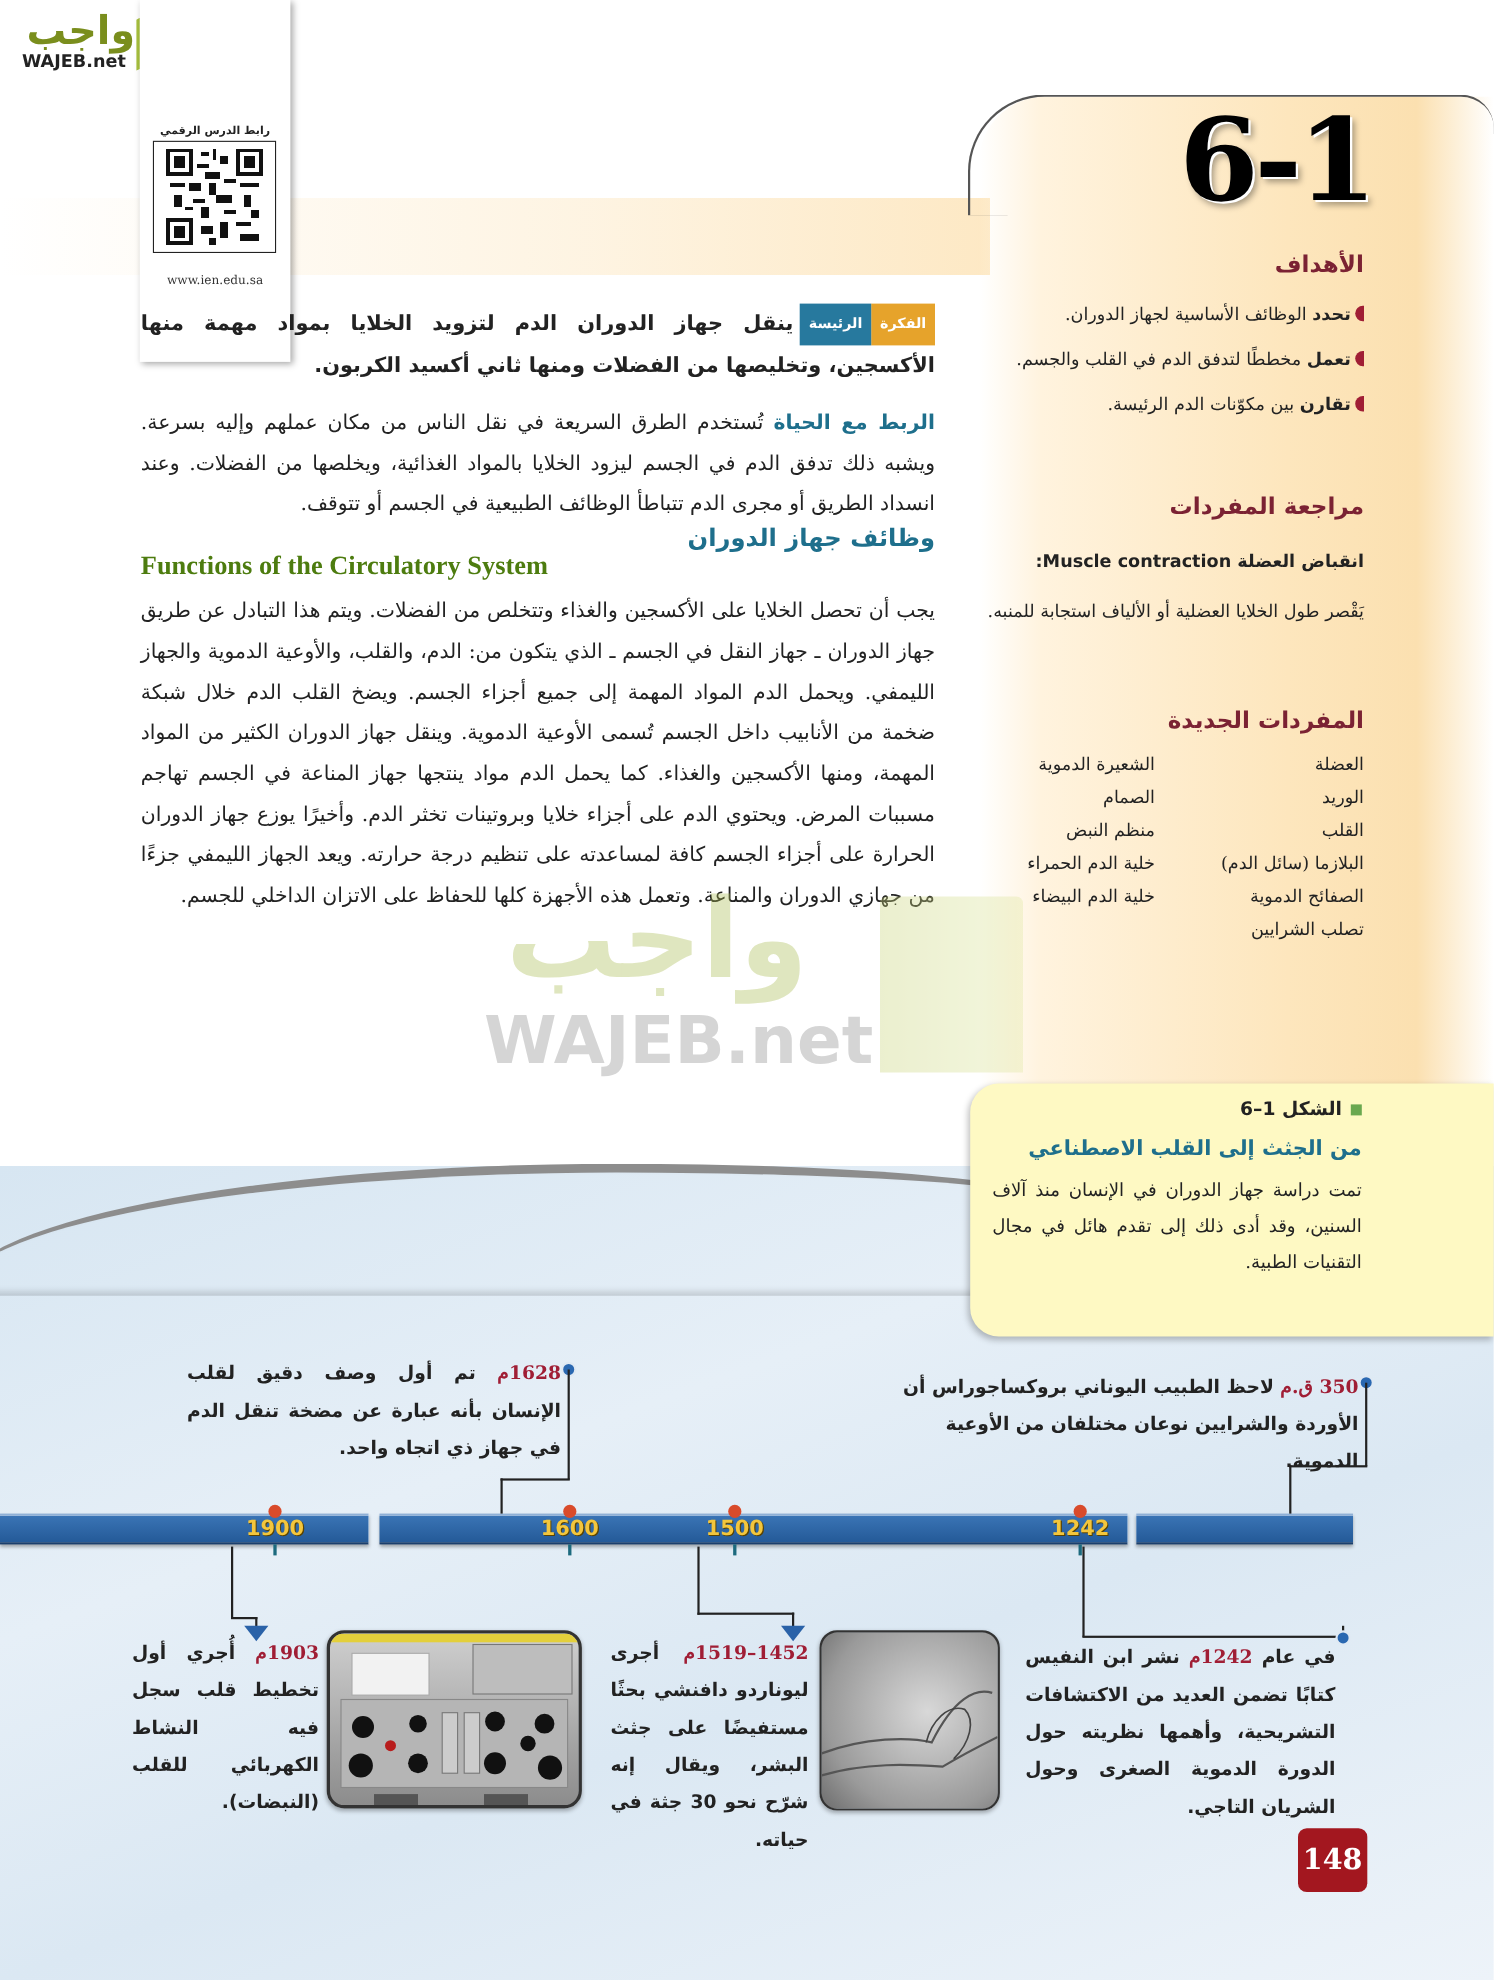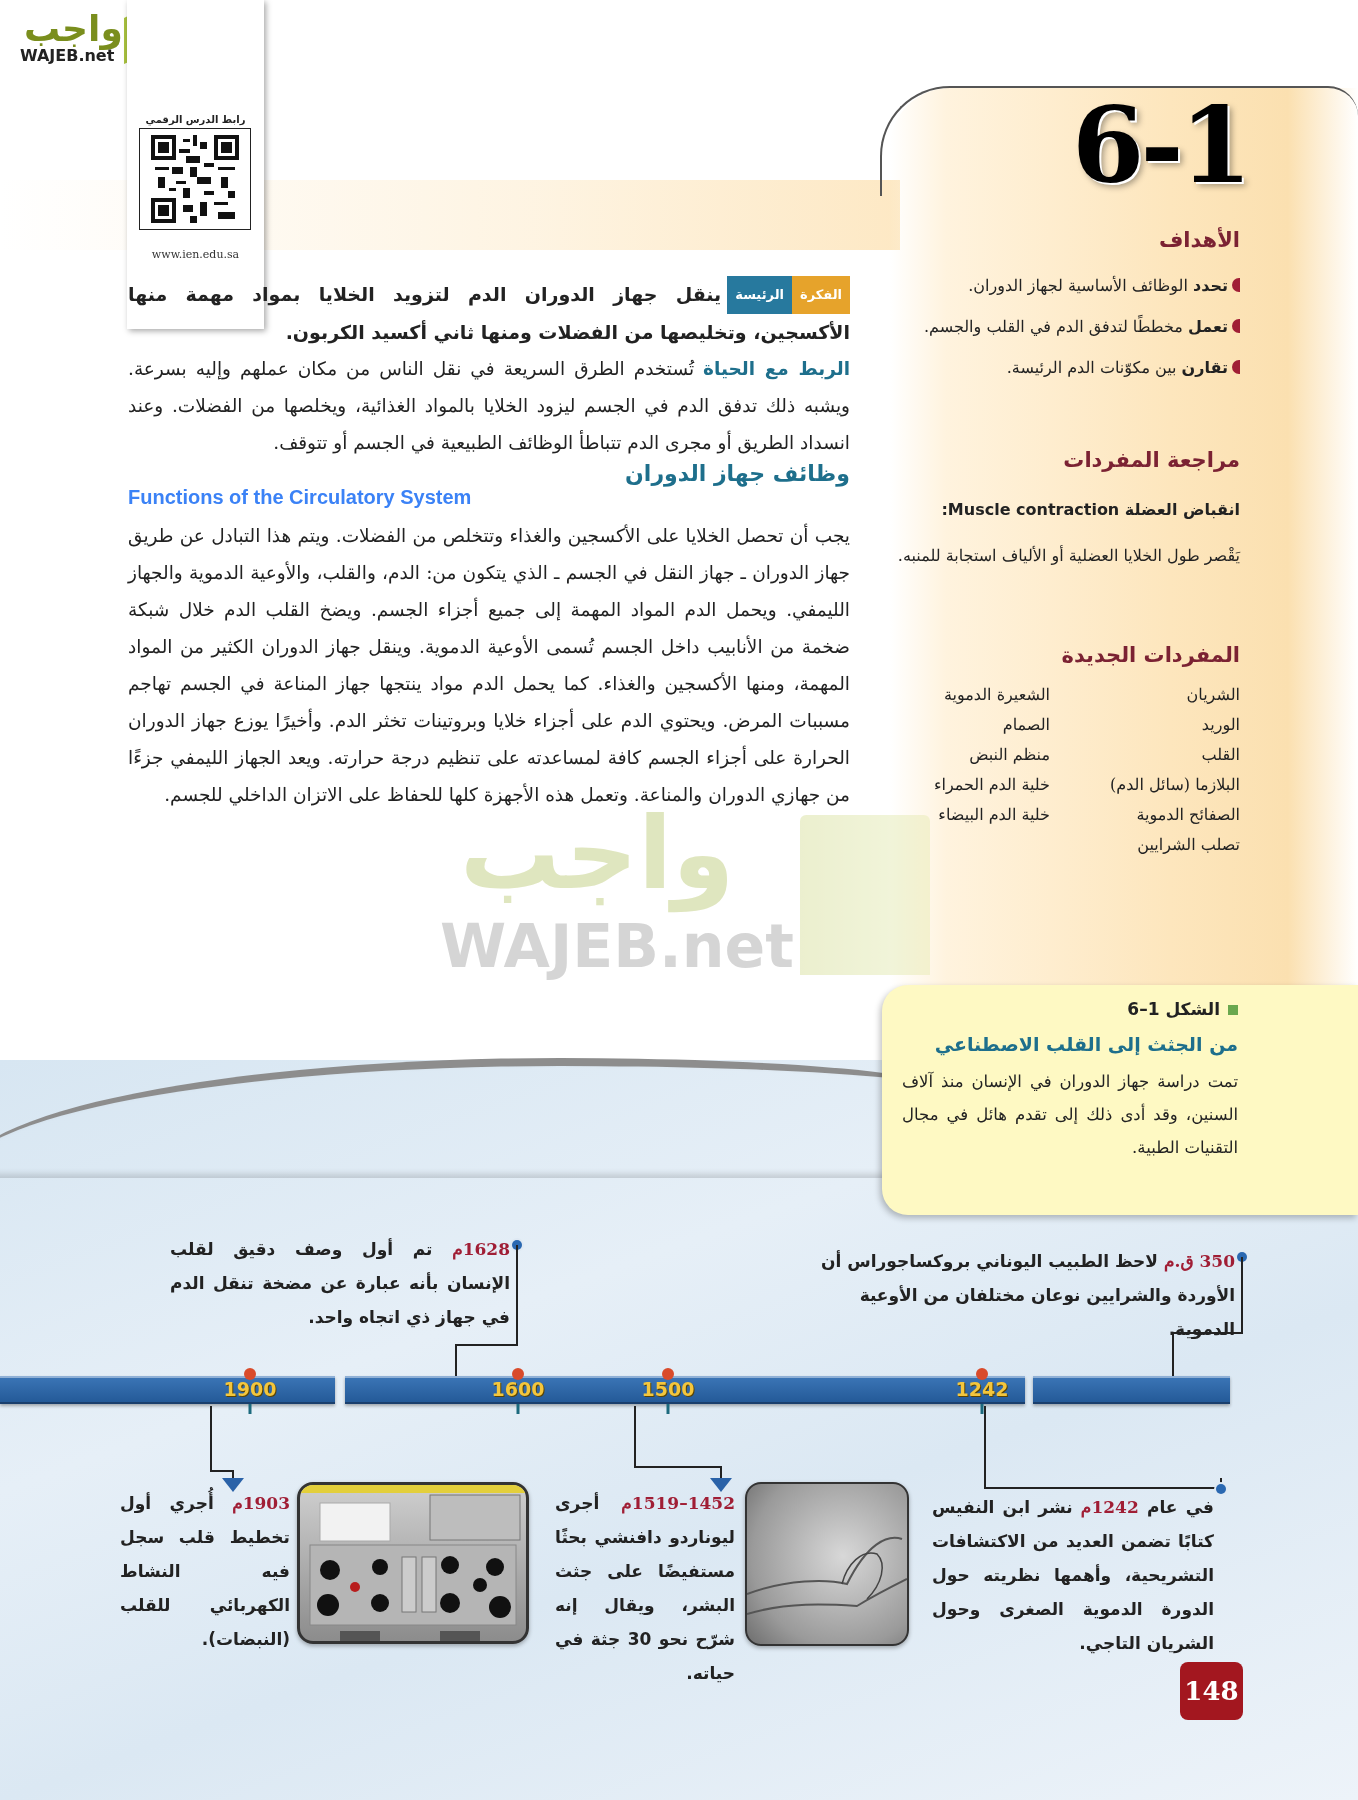--- a/index.html
+++ b/index.html
@@ -59,21 +59,21 @@
   
   .main-col { left: 128px; width: 722px; direction: rtl; text-align: right; }
   .title { font-size: 44px; font-weight: bold; color: #a01e35; letter-spacing: -0.5px; white-space: nowrap; }
   .main-idea { font-size: 19px; font-weight: bold; line-height: 36px; text-align: justify; }
   .idea-badge { display: inline-flex; vertical-align: 2px; margin-left: 6px; font-size: 13px; }
   .idea-badge .a { background: #e6a32b; color: #fff; padding: 1px 8px; }
   .idea-badge .b { background: #27799e; color: #fff; padding: 1px 8px; }
   .body-text { font-family: "DejaVu Serif", serif; font-size: 18.5px; line-height: 37px; text-align: justify; color: #222; }
   .connect-label { font-family: "DejaVu Sans", sans-serif; font-weight: bold; color: #1e6f8c; }
   .sub-ar { font-size: 22px; font-weight: bold; color: #1e6f8c; }
-  .sub-en { font-family: Liberation Sans, sans-serif; font-size: 20px; font-weight: bold; color: #3b82f6; direction: ltr; text-align: left; }
+  .sub-en { font-family: Liberation Serif, serif; font-size: 24px; font-weight: bold; color: #4d7c0f; direction: ltr; text-align: left; }
 
   
   .watermark { left: 430px; top: 815px; width: 500px; height: 160px; pointer-events: none; opacity: 0.35; }
   .wm-ar { position: absolute; left: 30px; top: -20px; font-size: 100px; font-weight: bold; color: #a6b84a; }
   .wm-en { position: absolute; left: 10px; top: 96px; font-size: 60px; font-weight: bold; color: #888; }
   .wm-book { position: absolute; left: 370px; top: 0px; width: 130px; height: 160px; background: linear-gradient(90deg, #c8d477, #dfe7a0); border-radius: 6px 6px 0 0; }
 
   
   .tl-bg {
     position: absolute; left: 0; top: 1060px; width: 1358px; height: 740px;
@@ -187,21 +187,21 @@
 
 <div class="abs side" style="top:448px;">
   <div class="side-h" style="margin-bottom:28px;">مراجعة المفردات</div>
   <div class="vocab-term">انقباض العضلة Muscle contraction:</div>
   <div class="vocab-def" style="margin-top:20px;">يَقْصر طول الخلايا العضلية أو الألياف استجابة للمنبه.</div>
 </div>
 
 <div class="abs side" style="top:643px;">
   <div class="side-h" style="margin-bottom:18px;">المفردات الجديدة</div>
   <div class="vocab-grid" style="padding-right:0;">
-    <span>الشريان</span>
+    <span>العضلة</span>
     <span>الشعيرة الدموية</span>
     <span>الوريد</span>
     <span>الصمام</span>
     <span>القلب</span>
     <span>منظم النبض</span>
     <span>البلازما (سائل الدم)</span>
     <span>خلية الدم الحمراء</span>
     <span>الصفائح الدموية</span>
     <span>خلية الدم البيضاء</span>
     <span>تصلب الشرايين</span>
@@ -209,21 +209,21 @@
   </div>
 </div>
 
 <div class="abs main-col" style="top:270px;">
   <p class="main-idea" style="margin-top:6px;">
     <span class="idea-badge">
         <span class="a">الفكرة</span>
         <span class="b">الرئيسة</span>
       </span><span>ينقل جهاز الدوران الدم لتزويد الخلايا بمواد مهمة منها الأكسجين، وتخليصها من الفضلات ومنها ثاني أكسيد الكربون.</span>
   </p>
-  <p class="body-text" style="margin-top:0;">
+  <p class="body-text" style="margin-top:16px;">
     <span class="connect-label">الربط مع الحياة</span><span> تُستخدم الطرق السريعة في نقل الناس من مكان عملهم وإليه بسرعة. ويشبه ذلك تدفق الدم في الجسم ليزود الخلايا بالمواد الغذائية، ويخلصها من الفضلات. وعند انسداد الطريق أو مجرى الدم تتباطأ الوظائف الطبيعية في الجسم أو تتوقف.</span>
   </p>
   <h2 class="sub-ar">وظائف جهاز الدوران</h2>
   <h2 class="sub-en">Functions of the Circulatory System</h2>
   <p class="body-text" style="margin-top:8px;">يجب أن تحصل الخلايا على الأكسجين والغذاء وتتخلص من الفضلات. ويتم هذا التبادل عن طريق جهاز الدوران ـ جهاز النقل في الجسم ـ الذي يتكون من: الدم، والقلب، والأوعية الدموية والجهاز الليمفي. ويحمل الدم المواد المهمة إلى جميع أجزاء الجسم. ويضخ القلب الدم خلال شبكة ضخمة من الأنابيب داخل الجسم تُسمى الأوعية الدموية. وينقل جهاز الدوران الكثير من المواد المهمة، ومنها الأكسجين والغذاء. كما يحمل الدم مواد ينتجها جهاز المناعة في الجسم تهاجم مسببات المرض. ويحتوي الدم على أجزاء خلايا وبروتينات تخثر الدم. وأخيرًا يوزع جهاز الدوران الحرارة على أجزاء الجسم كافة لمساعدته على تنظيم درجة حرارته. ويعد الجهاز الليمفي جزءًا من جهازي الدوران والمناعة. وتعمل هذه الأجهزة كلها للحفاظ على الاتزان الداخلي للجسم.</p>
 </div>
 
 <div class="abs watermark">
   <div class="wm-book"></div>
   <span class="wm-ar">واجب</span>

